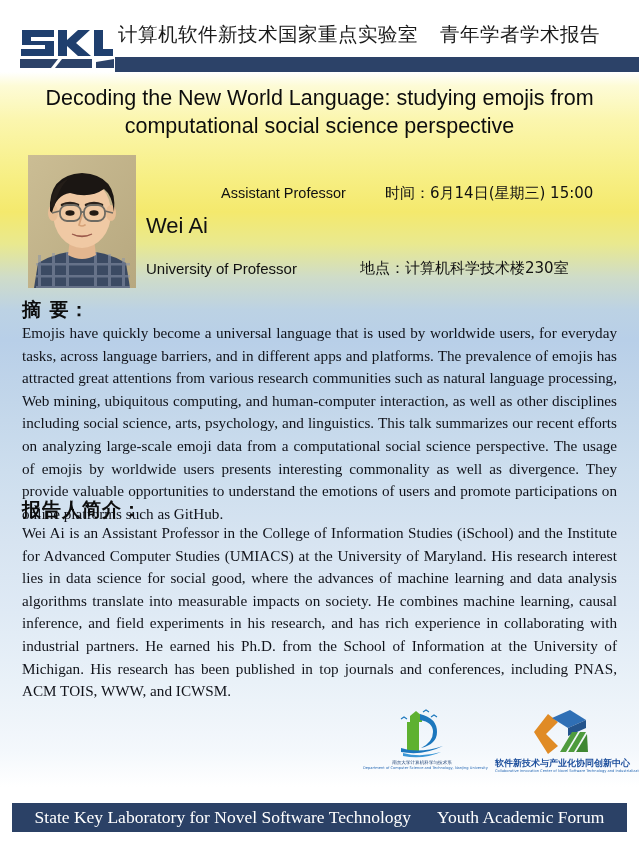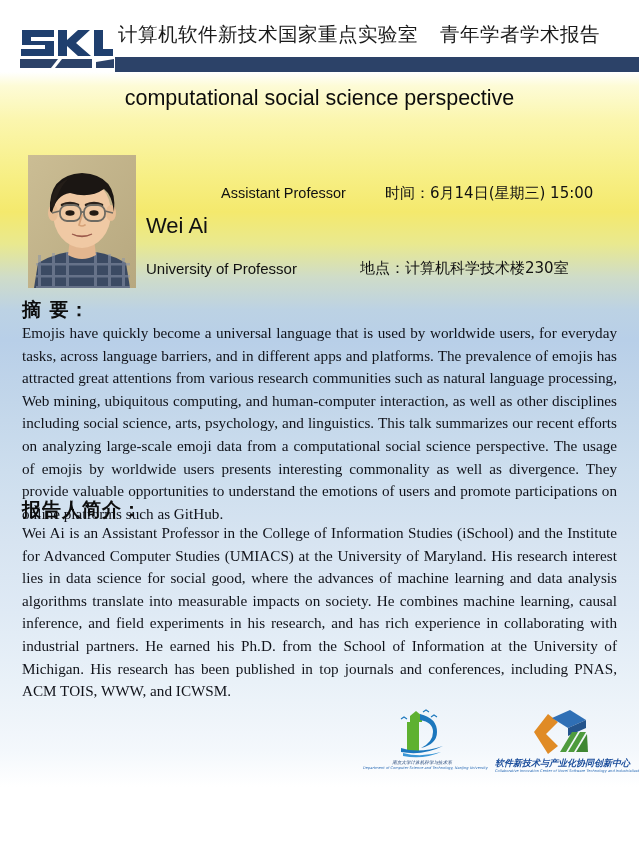--- a/index.html
+++ b/index.html
@@ -216,21 +216,20 @@
   }
 
   
   .logos {
     position: absolute;
     left: 355px;
     top: 708px;
     width: 270px;
     height: 80px;
     z-index: 3;
-    font-style: italic;
   }
   .logo-item {
     position: absolute;
     text-align: center;
   }
   .logo-nju { left: 8px; top: 0px; width: 118px; }
   .logo-cic { left: 140px; top: 0px; width: 130px; }
   .logo-caption {
     font-size: 4.6px;
     color: #1c3f73;
@@ -303,20 +302,21 @@
     </div>
 
     <div class="header-title">
       <span>计算机软件新技术国家重点实验室</span><span class="gap"></span><span>青年学者学术报告</span>
     </div>
 
     <div class="header-bar"></div>
   </div>
 
   <div class="title-block">
+    <div>Decoding the New World Language: studying emojis from</div>
     <div>computational social science perspective</div>
   </div>
 
   <div class="speaker-block">
 
     <div class="photo-frame">
       <svg width="108" height="133" viewBox="0 0 108 133" xmlns="http://www.w3.org/2000/svg">
         <defs>
           <linearGradient id="wallg" x1="0" y1="0" x2="1" y2="1">
             <stop offset="0%" stop-color="#cbbd94"></stop>
@@ -416,14 +416,19 @@
 
         <path d="M30 44 L42 24 L48 24 L36 44 Z" fill="#4e9b3e"></path>
         <path d="M38 44 L50 24 L56 24 L44 44 Z" fill="#4e9b3e"></path>
         <path d="M46 44 L57 26 L58 44 Z" fill="#3f8733"></path>
       </svg>
       <div class="logo-caption-main">软件新技术与产业化协同创新中心</div>
       <div class="logo-caption-sub">Collaborative Innovation Center of Novel Software Technology and Industrialization</div>
     </div>
   </div>
 
+  <div class="footer-bar">
+    <div class="footer-text">
+      <span>State Key Laboratory for Novel Software Technology</span><span class="gap2"></span><span>Youth  Academic Forum</span>
+    </div>
+  </div>
 
 </div>
 
 </body></html>

